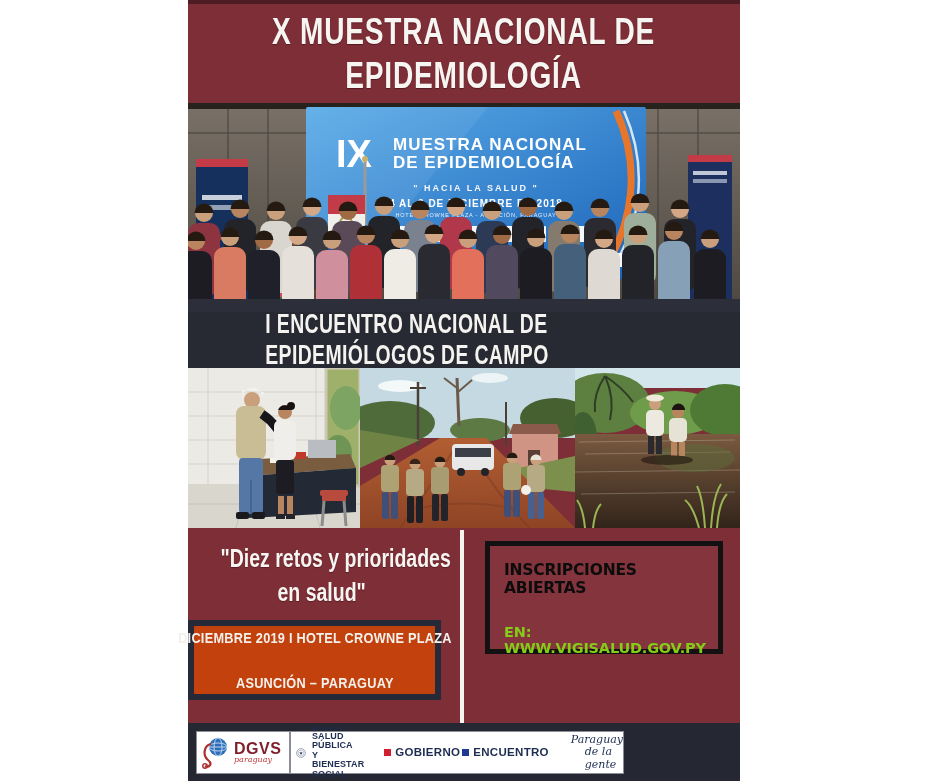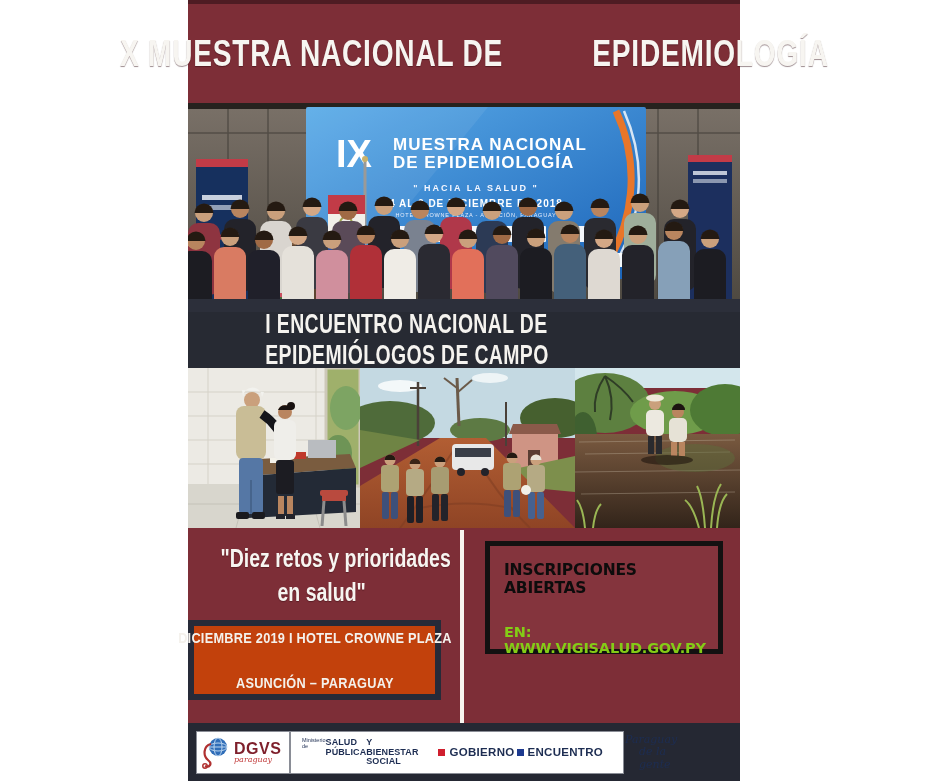--- a/index.html
+++ b/index.html
@@ -5,21 +5,21 @@
   html,body{margin:0;padding:0;background:#ffffff;}
   body{font-family:"Liberation Sans",sans-serif;}
   .canvas{position:relative;width:929px;height:781px;background:#ffffff;overflow:hidden;}
   .poster{position:absolute;left:188px;top:0;width:552px;height:781px;background:#7d2e37;}
   .abs{position:absolute;}
   .cond{display:inline-block;transform:scaleX(.78);transform-origin:center;white-space:nowrap;}
   .cond85{display:inline-block;transform:scaleX(.85);transform-origin:center;white-space:nowrap;}
 
   .top-strip{left:0;top:0;width:552px;height:4px;background:#4e1c23;}
 
-  .header{left:0;top:4px;width:552px;height:99px;display:flex;flex-direction:row;align-items:center;justify-content:center;gap:2px;}
+  .header{left:0;top:4px;width:552px;height:99px;display:flex;flex-direction:column;align-items:center;justify-content:center;gap:2px;}
   .title-line{color:#f7f5f1;font-weight:bold;font-size:36px;letter-spacing:1px;text-shadow:0 1px 1px rgba(40,5,10,.45);}
 
   .stage-photo{left:0;top:103px;width:552px;height:209px;}
   .encuentro{left:0;top:312px;width:552px;height:56px;background:#272a33;display:flex;align-items:center;justify-content:center;}
   .encuentro-text{color:#f5f3ef;font-weight:bold;font-size:27px;letter-spacing:.5px;transform:scaleX(.72);}
   .photo-strip{left:0;top:368px;width:552px;height:160px;display:flex;}
 
   .lower{left:0;top:528px;width:552px;height:195px;}
   .divider{position:absolute;left:272px;top:2px;width:4px;height:193px;background:#f7f4ee;}
   .quote{position:absolute;left:0;top:14px;width:268px;text-align:center;color:#f7f5f1;font-weight:bold;font-size:25px;line-height:1.35;text-shadow:0 1px 1px rgba(40,5,10,.4);}
@@ -28,21 +28,21 @@
   .insc-box{position:absolute;left:297px;top:13px;width:208px;height:88px;border:5px solid #131111;padding:15px 6px 0 14px;background:#84343d;}
   .insc-title{font-family:"DejaVu Sans",sans-serif;font-weight:bold;font-size:15.5px;color:#0d0c0c;letter-spacing:-.2px;}
   .insc-url{font-family:"DejaVu Sans",sans-serif;font-weight:bold;font-size:14.5px;color:#84cc16;margin-top:27px;letter-spacing:-.2px;}
 
   .footer-bar{left:0;top:723px;width:552px;height:58px;background:#252833;}
   .logo-box{position:absolute;background:#ffffff;border:1px solid #8a8d96;display:flex;align-items:center;}
   .dgvs-box{left:8px;top:8px;width:88px;height:41px;padding-left:4px;gap:3px;}
   .dgvs-name{color:#7e1f2b;font-weight:bold;font-size:16px;letter-spacing:.5px;line-height:1;}
   .dgvs-sub{color:#c23b3b;font-family:"DejaVu Serif",serif;font-style:italic;font-size:8px;line-height:1;margin-top:-1px;}
   .min-box{left:102px;top:8px;width:327px;height:41px;padding-left:5px;gap:6px;}
-  .ministry-col{display:flex;flex-direction:row;line-height:1.05;}
+  .ministry-col{display:flex;flex-direction:column;line-height:1.05;}
   .ministry-pre{font-size:5.5px;color:#1d2d52;}
   .ministry-line{font-size:9px;font-weight:bold;color:#1d2d52;letter-spacing:.1px;}
   .gov-col{display:flex;gap:2px;margin-left:14px;}
   .gov-row{display:flex;align-items:center;gap:4px;}
   .gov-sq{width:7px;height:7px;display:inline-block;}
   .gov-text{font-size:11.5px;font-weight:bold;color:#1d2d52;letter-spacing:.3px;line-height:1;}
   .slogan-col{margin-left:16px;font-family:"DejaVu Serif",serif;font-style:italic;color:#1d2d52;font-size:11px;line-height:1.1;}
   .slogan-l2{margin-left:14px;}
 
   svg text{font-family:"Liberation Sans",sans-serif;}

